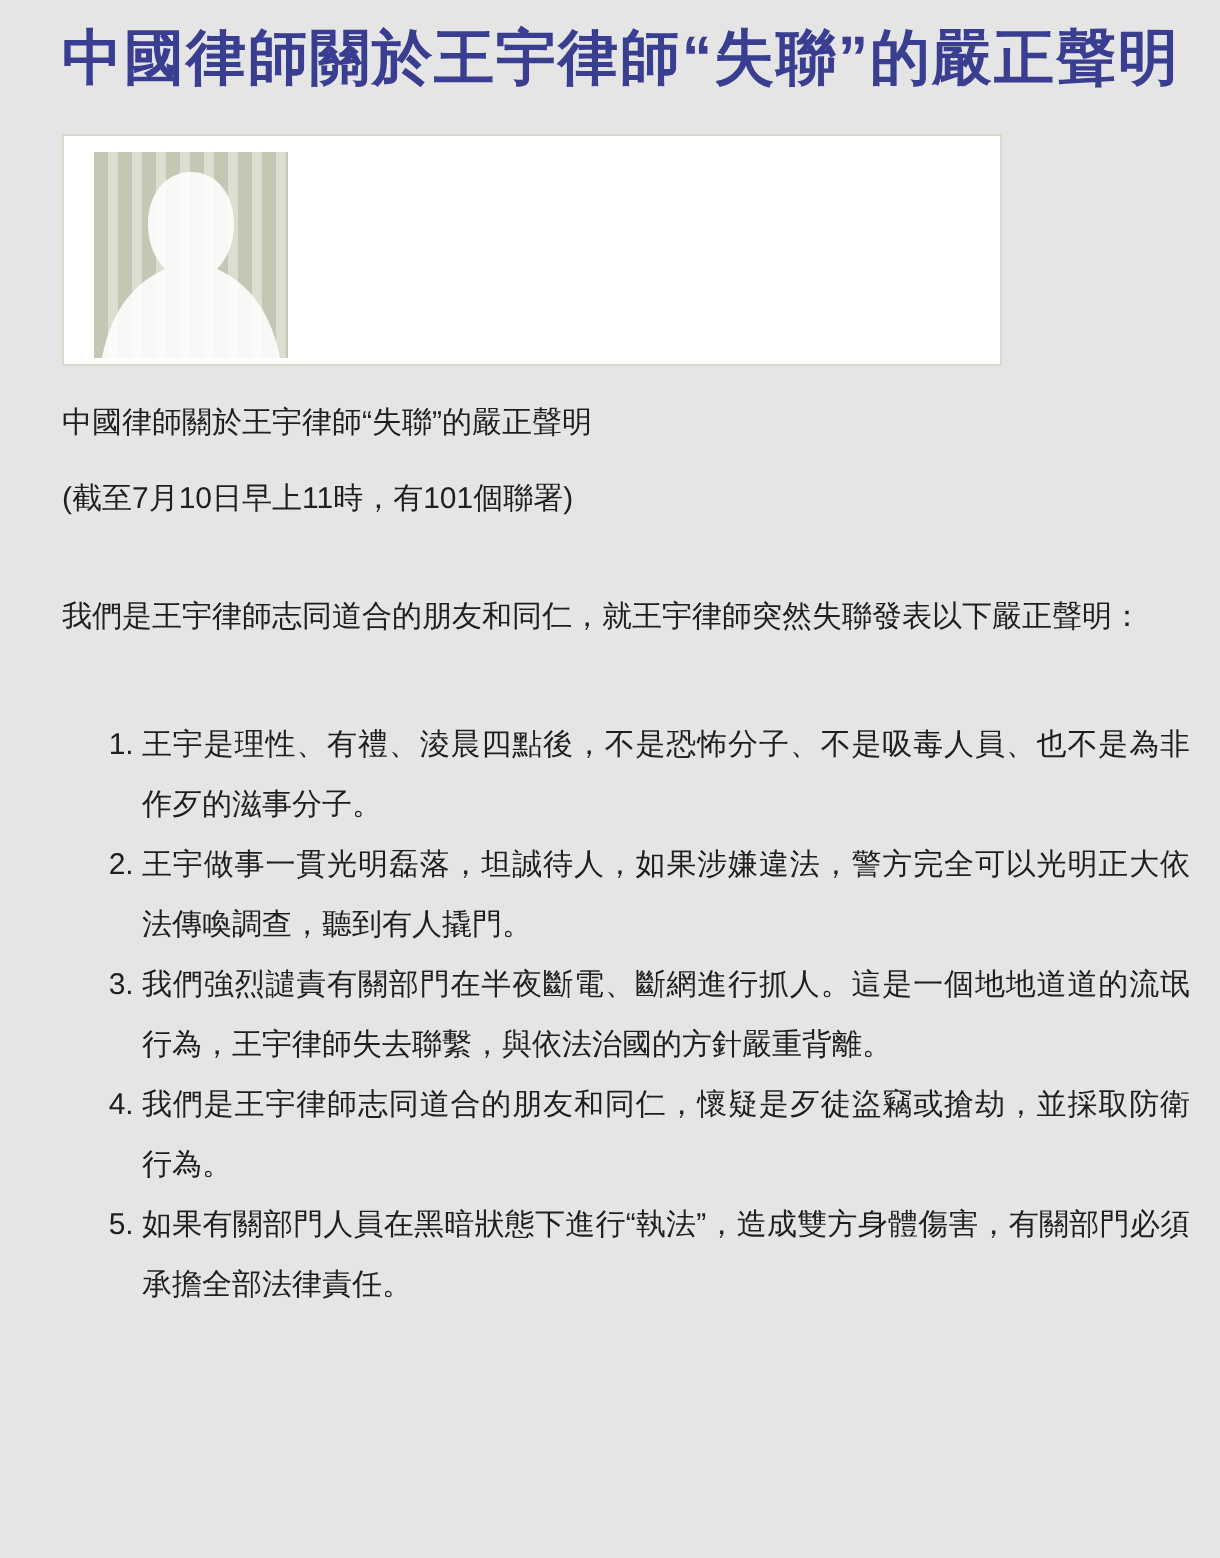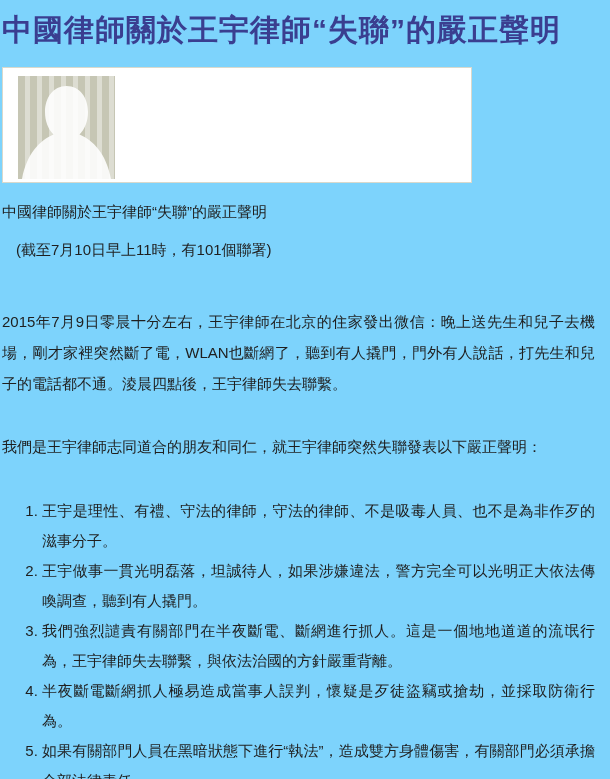--- a/index.html
+++ b/index.html
@@ -5,22 +5,22 @@
   html, body {
     margin: 0;
     padding: 0;
     background: #ffffff;
     font-family: "Liberation Sans", "DejaVu Sans", sans-serif;
   }
   .page {
     width: 610px;
     height: 779px;
     box-sizing: border-box;
-    padding: 6px 15px 10px 2px;
-    background: #7dd3fc;
+    padding: 6px 15px 10px 31px;
+    background: #e5e5e5;
     overflow: hidden;
   }
   .headline {
     margin: 4px 0 0 0;
     font-size: 30px;
     line-height: 1.35;
     font-weight: bold;
     color: #3A3E90;
     letter-spacing: 1px;
   }
@@ -57,21 +57,21 @@
   }
   .bodytext {
     color: #1F1F1F;
     font-size: 15px;
   }
   .subtitle {
     margin: 18px 0 0 0;
     line-height: 22px;
   }
   .count-line {
-    margin: 16px 0 0 14px;
+    margin: 16px 0 0 0;
     line-height: 22px;
   }
   .para-1 {
     margin: 45px 0 0 0;
     line-height: 31px;
     text-align: justify;
   }
   .para-2 {
     margin: 32px 0 0 0;
     line-height: 31px;
@@ -108,26 +108,25 @@
                  C67 53 70 45 70 36
                  C70 22 62 10 48.5 10 Z" fill="#FFFFFF" fill-opacity="0.88"></path>
       </svg>
     </div>
   </div>
 
   <p class="bodytext subtitle">中國律師關於王宇律師“失聯”的嚴正聲明</p>
 
   <p class="bodytext count-line">(截至7月10日早上11時，有101個聯署)</p>
 
-  <p class="bodytext para-1">2015年7月9日零晨十分左右，王宇律師在北京的住家發出微信：晚上送先生和兒子去機場，剛才家裡突然斷了電，WLAN也斷網了，聽到有人撬門，門外有人說話，打先生和兒子的電話都不通。淩晨四點後，王宇律師失去聯繫。</p>
 
   <p class="bodytext para-2">我們是王宇律師志同道合的朋友和同仁，就王宇律師突然失聯發表以下嚴正聲明：</p>
 
   <ol class="statements">
-    <li>王宇是理性、有禮、守法的律師，守法的律師、不是吸毒人員、也不是為非作歹的滋事分子。</li>
+    <li>王宇是理性、有禮、淩晨四點後，不是恐怖分子、不是吸毒人員、也不是為非作歹的滋事分子。</li>
     <li>王宇做事一貫光明磊落，坦誠待人，如果涉嫌違法，警方完全可以光明正大依法傳喚調查，聽到有人撬門。</li>
     <li>我們強烈譴責有關部門在半夜斷電、斷網進行抓人。這是一個地地道道的流氓行為，王宇律師失去聯繫，與依法治國的方針嚴重背離。</li>
-    <li>半夜斷電斷網抓人極易造成當事人誤判，懷疑是歹徒盜竊或搶劫，並採取防衛行為。</li>
+    <li>我們是王宇律師志同道合的朋友和同仁，懷疑是歹徒盜竊或搶劫，並採取防衛行為。</li>
     <li>如果有關部門人員在黑暗狀態下進行“執法”，造成雙方身體傷害，有關部門必須承擔全部法律責任。</li>
 
   </ol>
 
 </div>
 
 </body></html>

